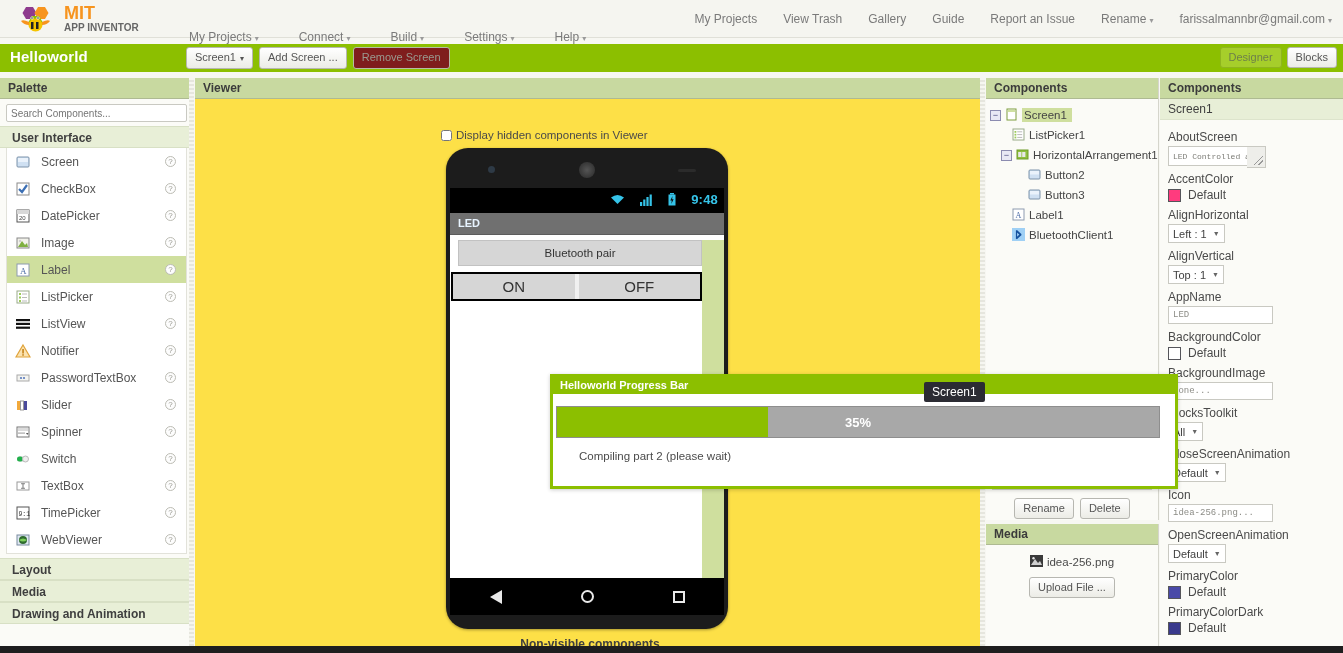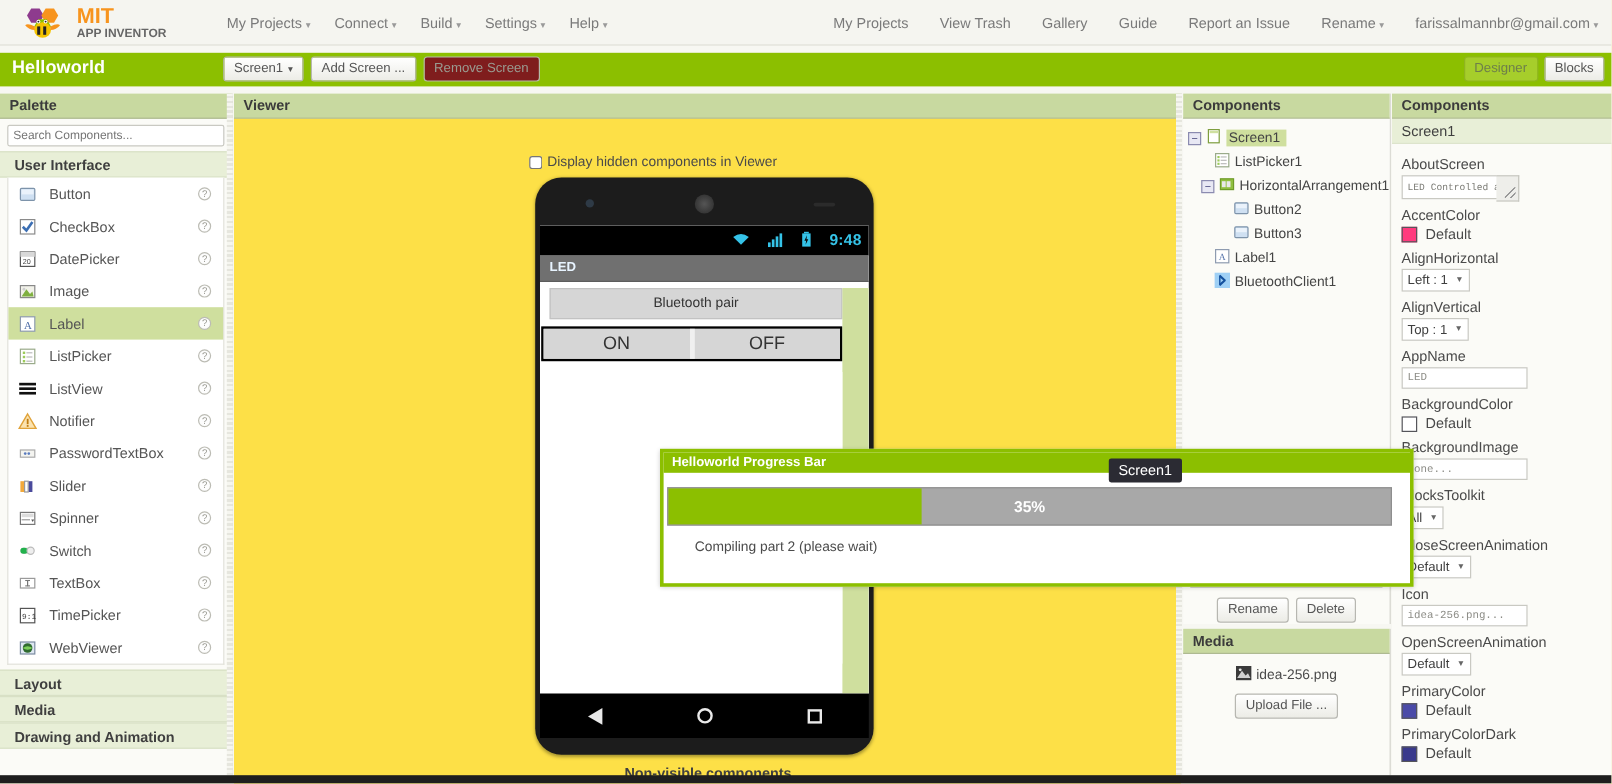--- a/index.html
+++ b/index.html
@@ -15,21 +15,21 @@
   #app { position: relative; width: 1343px; height: 653px; }
 
   
   .topnav {
     position: absolute; left:0; top:0; width:1343px; height:38px;
     background:#f5f5f0;
     border-bottom:1px solid #e0e0d8;
   }
   .logo { position:absolute; left:12px; top:3px; width:150px; height:33px; }
   .logo svg { display:block; }
-  .mainmenu { position:absolute; left:186px; top:10px; display:flex; gap:14px; }
+  .mainmenu { position:absolute; left:186px; top:28px; display:flex; gap:34px; }
   .menuitem {
     font-size:12px; color:#7a7a7a; cursor:pointer; white-space:nowrap;
     padding:2px 3px;
   }
   .menuitem .caret { font-size:8px; margin-left:3px; color:#9a9a9a; }
   .rightmenu { position:absolute; right:8px; top:10px; display:flex; gap:20px; align-items:center;}
   .rightmenu .menuitem { font-size:12px; }
 
   
   .projbar {
@@ -331,21 +331,21 @@
     <div class="cat-head">User Interface</div>
     <div class="palette-list">
 
       <div class="prow">
         <span class="pic">
           <svg width="16" height="16">
               <rect x="2" y="3" width="12" height="10" rx="1" fill="#cfe0f2" stroke="#7d93aa"></rect>
               <rect x="3" y="4" width="10" height="4" fill="#eaf2fb"></rect>
             </svg>
         </span>
-        <span class="pname">Button</span>
+        <span class="pname">Screen</span>
         <span class="help">?</span>
       </div>
 
       <div class="prow">
         <span class="pic">
           <svg width="16" height="16">
               <rect x="2" y="2" width="12" height="12" fill="#fff" stroke="#8a8a8a"></rect>
               <path d="M4 8 L7 11 L12 4" stroke="#3c6fb4" stroke-width="2.2" fill="none"></path>
             </svg>
         </span>

